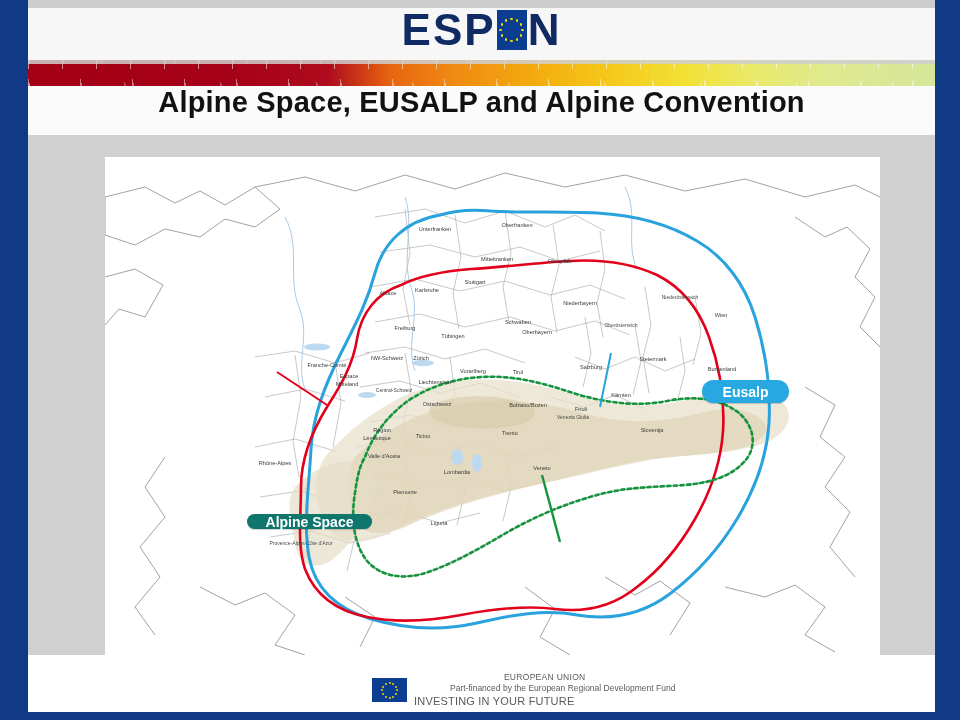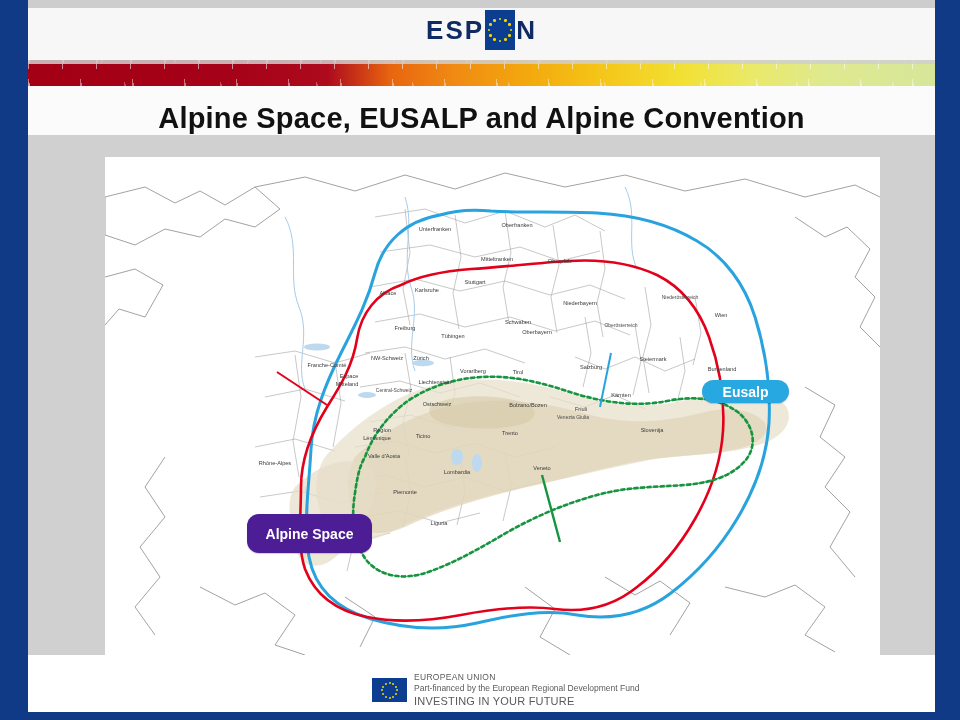--- a/index.html
+++ b/index.html
@@ -12,21 +12,21 @@
 
   
   .frame-left{position:absolute;left:0;top:0;width:28px;height:720px;background:#103a86;}
   .frame-right{position:absolute;right:0;top:0;width:25px;height:720px;background:#103a86;}
   .frame-bottom{position:absolute;left:0;bottom:0;width:960px;height:8px;background:#103a86;}
 
   
   .header-bar{position:absolute;left:28px;top:0;width:907px;height:60px;background:#f7f7f7;}
   .header-bar-top-tint{position:absolute;left:28px;top:0;width:907px;height:8px;background:#cdcdcd;}
   .logo{position:absolute;left:0;top:0;width:907px;height:60px;display:flex;align-items:center;justify-content:center;}
-  .logo-text{font-size:26px;font-weight:bold;letter-spacing:2px;color:#102a63;
+  .logo-text{font-size:44px;font-weight:bold;letter-spacing:2px;color:#102a63;
              display:flex;align-items:center;line-height:1;}
   .eu-square{display:inline-block;width:30px;height:40px;background:#0b3d91;position:relative;margin:0 1px;}
   .eu-square .star{position:absolute;width:3px;height:3px;background:#f5d800;border-radius:50%;}
 
   
   .band{position:absolute;left:28px;top:60px;width:907px;height:26px;
         background:linear-gradient(90deg,
           #a30015 0%, #a50219 22%, #ad0a1d 33%,
           #e8650f 40%, #f08a13 47%,
           #f3a80d 55%, #f5c518 63%,
@@ -36,48 +36,48 @@
   .band-texture{position:absolute;left:28px;top:60px;width:907px;height:26px;
       background:
         linear-gradient(100deg, rgba(255,255,255,.55) 0 2px, transparent 2px 26px),
         linear-gradient(78deg, rgba(255,255,255,.45) 0 2px, transparent 2px 40px),
         linear-gradient(115deg, rgba(255,255,255,.35) 0 2px, transparent 2px 55px),
         linear-gradient(65deg, rgba(255,255,255,.30) 0 2px, transparent 2px 70px);
       background-size:34px 26px, 52px 26px, 73px 26px, 96px 26px;}
 
   
   .title-bar{position:absolute;left:28px;top:86px;width:907px;height:49px;background:#fbfbfb;
-             display:flex;align-items:flex-end;justify-content:center;}
+             display:flex;align-items:flex-start;justify-content:center;}
   .title-text{font-size:29px;font-weight:bold;color:#111111;white-space:nowrap;letter-spacing:.2px;}
 
   
   .body-panel{position:absolute;left:28px;top:135px;width:907px;height:520px;background:#d0d0d0;}
   .footer-area{position:absolute;left:28px;top:655px;width:907px;height:57px;background:#ffffff;}
 
   
   .map{position:absolute;left:105px;top:157px;width:775px;height:498px;background:#ffffff;overflow:hidden;}
   .map svg{display:block;width:775px;height:498px;}
 
   .rlabel{font-family:"Liberation Sans",sans-serif;font-size:5.6px;fill:#3a3a3a;}
   .rlabel-sm{font-family:"Liberation Sans",sans-serif;font-size:5px;fill:#4a4a4a;}
 
   
   .badge{position:absolute;border-radius:12px;color:#ffffff;font-weight:bold;
          display:flex;align-items:center;justify-content:center;white-space:nowrap;
          box-shadow:0 1px 1px rgba(0,0,0,.18);}
-  .badge-alpine-space{left:142px;top:357px;width:125px;height:39px;background:#4c1d95;font-size:14px;}
+  .badge-alpine-space{left:142px;top:357px;width:125px;height:15px;background:#0f766e;font-size:14px;}
   .badge-eusalp{left:597px;top:223px;width:87px;height:23px;background:#27a8e0;font-size:14px;}
 
   
   .footer-logo{position:absolute;left:372px;top:672px;display:flex;align-items:center;gap:7px;}
   .footer-flag{width:35px;height:24px;background:#0b3d91;position:relative;flex:none;}
   .footer-flag .star{position:absolute;width:2px;height:2px;background:#f5d800;border-radius:50%;}
   .footer-lines{display:flex;flex-direction:column;justify-content:center;}
-  .fl1{font-size:8.5px;color:#5a5a5a;line-height:1.32;letter-spacing:.3px;}
-  .fl2{font-size:8.5px;color:#5a5a5a;line-height:1.32;}
+  .fl1{font-size:8.5px;color:#5a5a5a;line-height:1.32;letter-spacing:.3px;text-align:center;}
+  .fl2{font-size:8.5px;color:#5a5a5a;line-height:1.32;margin-left:36px;}
   .fl3{font-size:11px;color:#5a5a5a;line-height:1.32;letter-spacing:.2px;}
 </style>
 </head>
 <body>
 
 <div class="slide">
 
   <div class="frame-left"></div>
   <div class="frame-right"></div>
   <div class="frame-bottom"></div>

